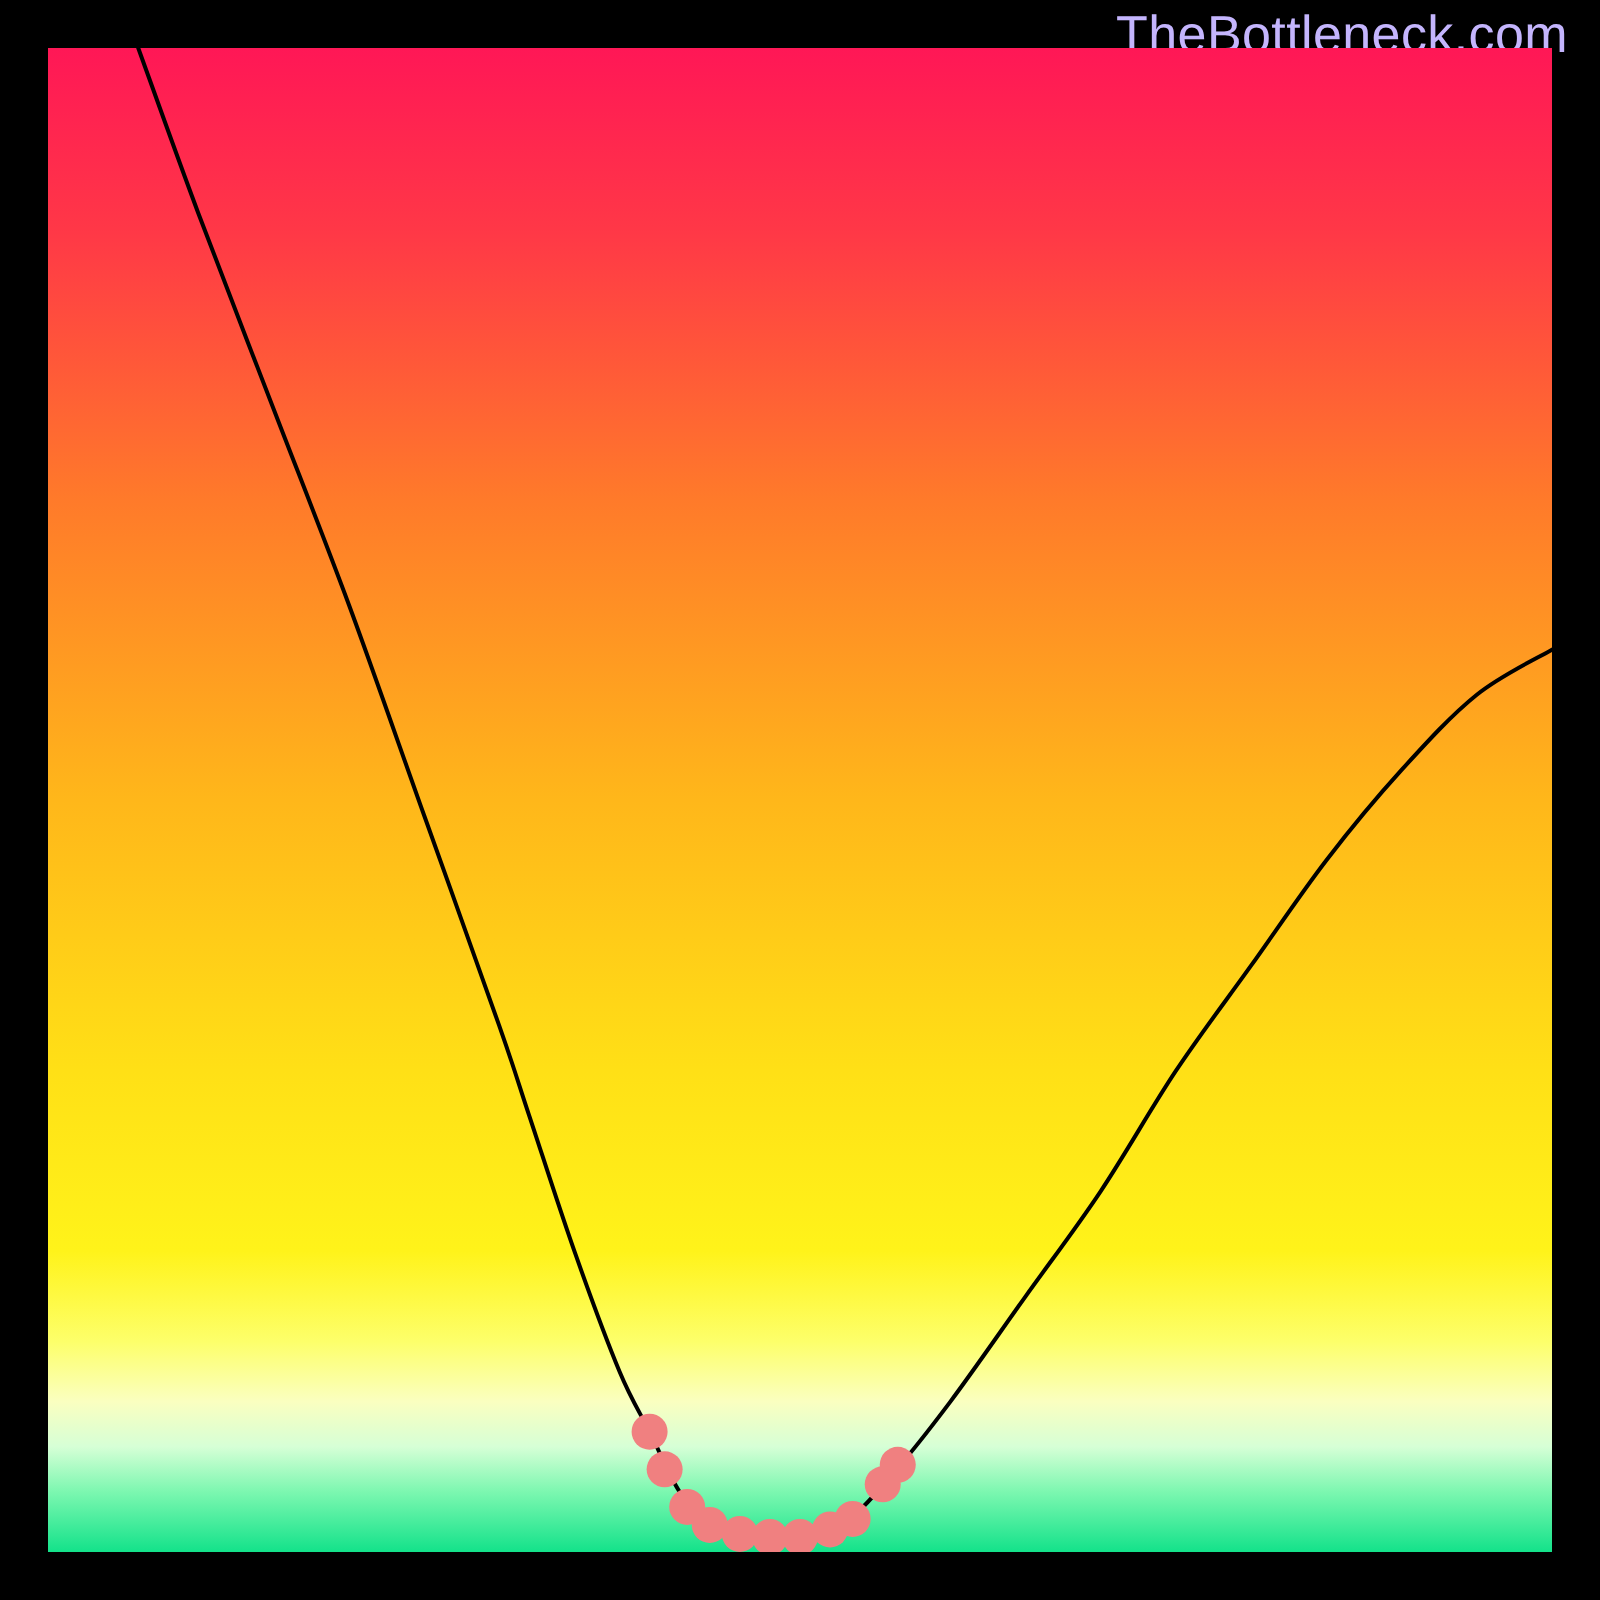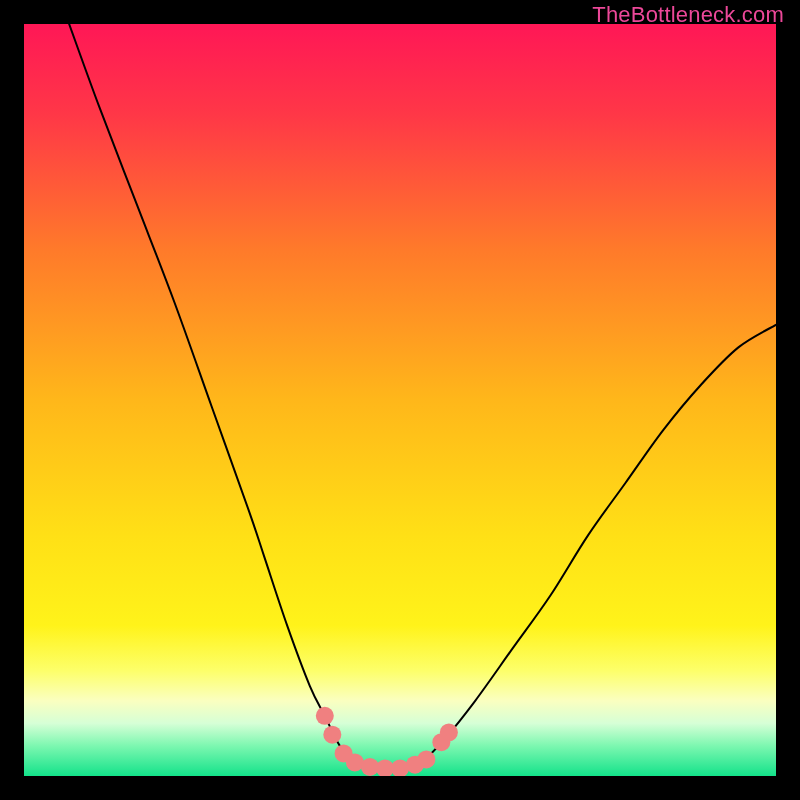--- a/index.html
+++ b/index.html
@@ -23,22 +23,22 @@
     top: 24px;
     left: 24px;
     width: 752px;
     height: 752px;
     overflow: hidden;
   }
   .watermark {
     position: absolute;
     top: 2px;
     right: 16px;
-    color: #ec4899;
-    font-size: 22px;
+    color: #c4b5fd;
+    font-size: 26px;
     font-weight: 500;
     letter-spacing: 0.2px;
     user-select: none;
   }
   svg { display: block; }
 </style>
 </head>
 <body>
 
 <div class="frame">

